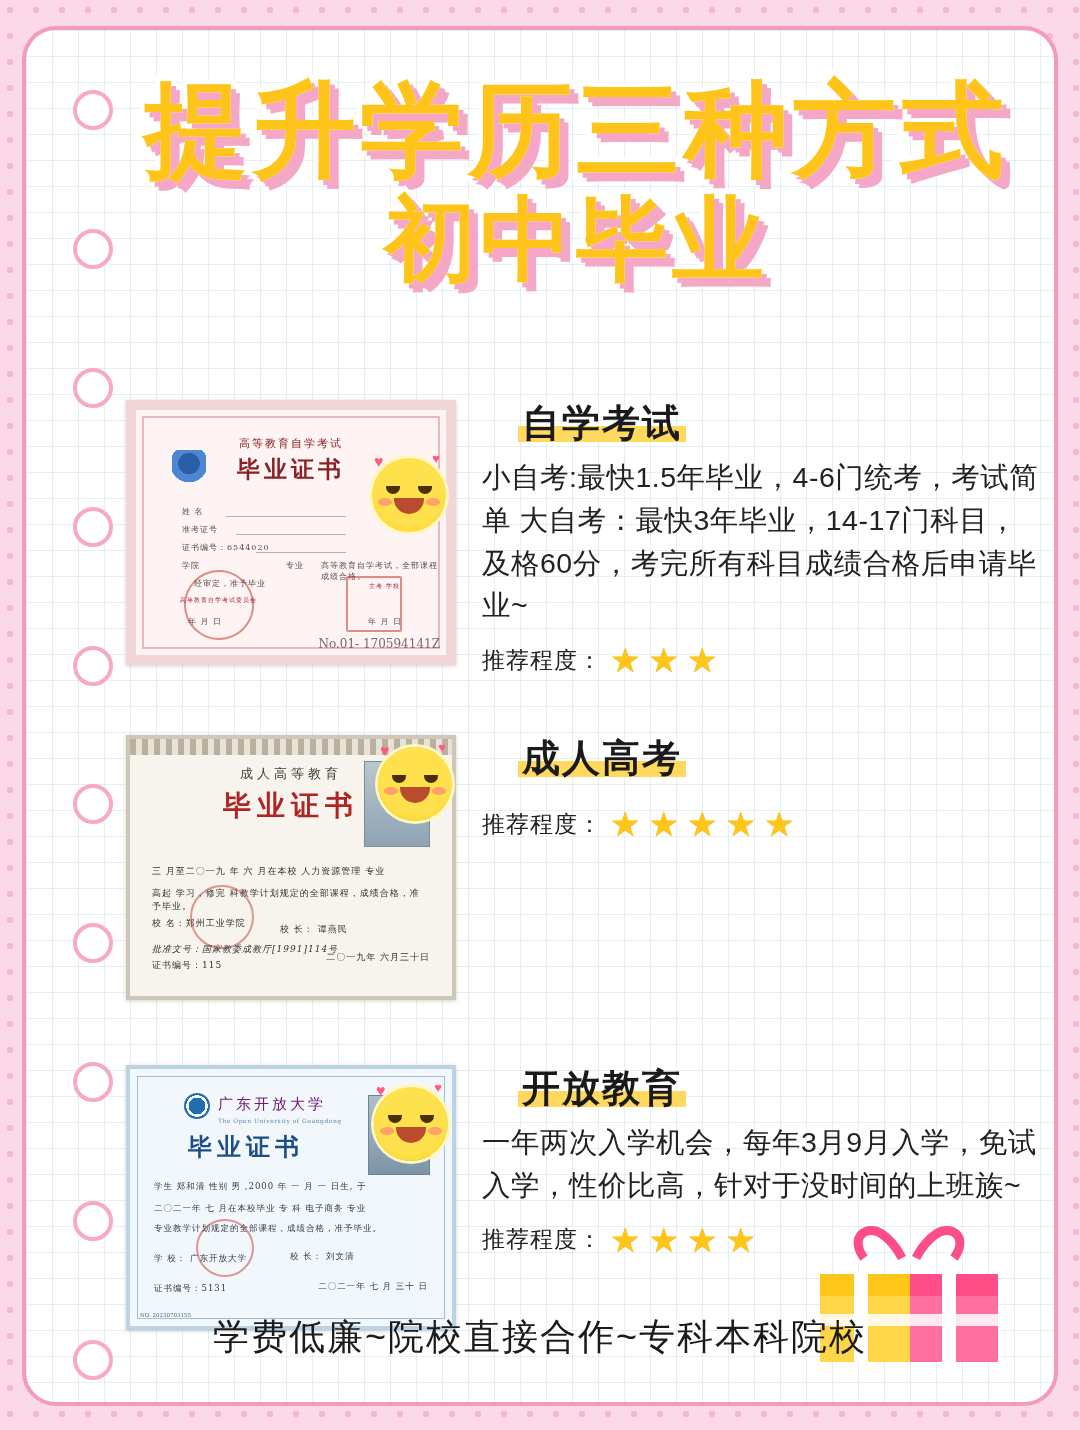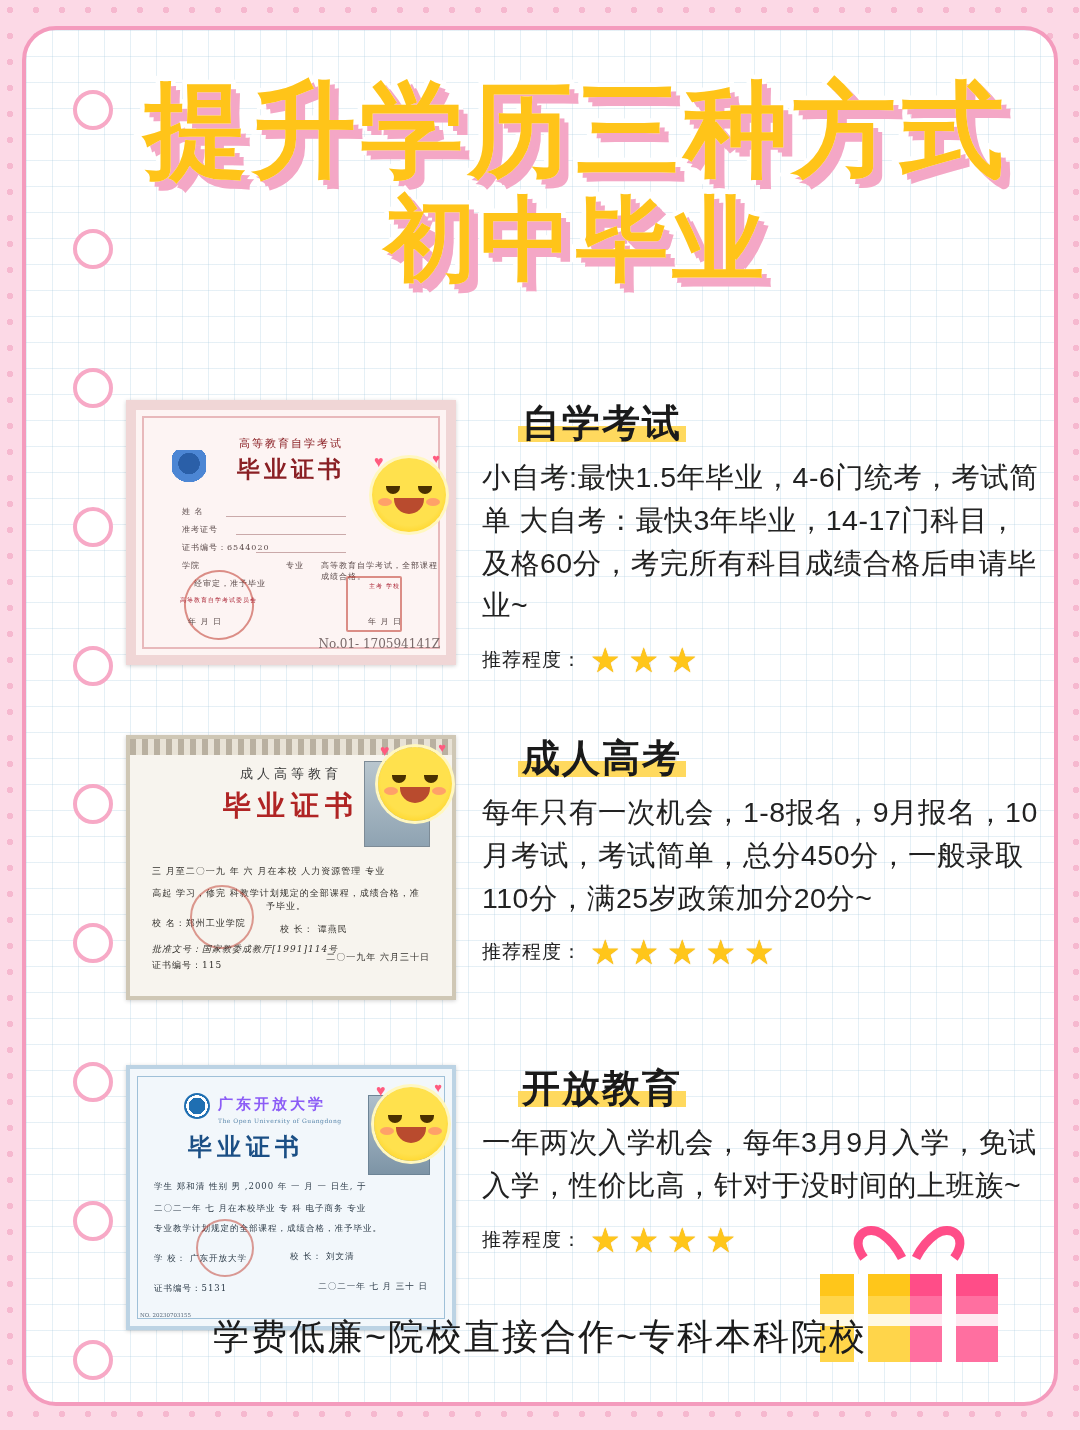--- a/index.html
+++ b/index.html
@@ -117,21 +117,21 @@
     color: #222;
     letter-spacing: 0.5px;
   }
   .rating-row {
     display: flex;
     align-items: center;
     margin-top: 16px;
     gap: 8px;
   }
   .rating-label {
-    font-size: 19px;
+    font-size: 23px;
     color: #222;
     letter-spacing: 1px;
   }
   .star { font-size: 34px; color: #ffc61a; line-height: 1; text-shadow: 0 0 1px #e09a00; }
 
   
   .footer {
     position: absolute;
     left: 0; right: 0; bottom: 40px;
     text-align: center;
@@ -175,21 +175,21 @@
   .cert-2 .hdr { position:absolute; top: 26px; left:0; right:0; text-align:center; font-size: 13px; color:#3a3a3a; letter-spacing:4px;}
   .cert-2 .big { position:absolute; top: 48px; left:0; right:0; text-align:center; font-size: 28px; color:#b02424; font-weight:bold; letter-spacing:6px;}
   .cert-2 .photo { position:absolute; top: 22px; right: 22px; width: 66px; height: 86px; background: linear-gradient(#b9c6ce,#8fa3b2); border:1px solid #7d8b96; }
   .cert-2 .txtline { position:absolute; font-size: 9px; color:#33302c; letter-spacing:1px; }
   .cert-2 .seal { position:absolute; width: 64px; height: 64px; border-radius: 50%; border: 2px solid #c0392b; opacity:.5; }
 
   .cert-3 { background: #f2f7fb; border: 4px solid #bcd3e4; }
   .cert-3 .inner { position:absolute; inset:7px; border:1px solid #9fc0d8; }
   .cert-3 .logo { position:absolute; top: 24px; left: 54px; width: 26px; height: 26px; border-radius:50%;
       background: radial-gradient(circle at 50% 50%, #1f6fb2 0 45%, #ffffff 46% 58%, #1f6fb2 59% 100%); }
-  .cert-3 .uni { position:absolute; top: 26px; left: 88px; font-size: 15px; color:#8b5cf6; letter-spacing:3px; font-weight:bold;}
+  .cert-3 .uni { position:absolute; top: 26px; left: 88px; font-size: 15px; color:#701a75; letter-spacing:3px; font-weight:normal;}
   .cert-3 .unien { position:absolute; top: 48px; left: 88px; font-size: 6px; color:#5a87ab; letter-spacing:.5px;}
   .cert-3 .big { position:absolute; top: 62px; left: 0; right: 90px; text-align:center; font-size: 24px; color:#1b4f85; font-weight:bold; letter-spacing:5px;}
   .cert-3 .photo { position:absolute; top: 26px; right: 22px; width: 62px; height: 80px; background: linear-gradient(#aebfcc,#7d94a6); border:1px solid #6d8496; }
   .cert-3 .txtline { position:absolute; font-size: 8.5px; color:#2c3b48; letter-spacing:1px; }
   .cert-3 .seal { position:absolute; width: 58px; height: 58px; border-radius:50%; border:2px solid #c0392b; opacity:.5;}
   .cert-3 .bottombar { position:absolute; left:10px; right:10px; bottom: 8px; font-size: 5.5px; color:#567;}
 
   
   .sticker {
     position: absolute;
@@ -298,41 +298,40 @@
   </div>
 
   <div class="section" id="sec-1">
     <div class="cert">
       <div class="cert-card cert-2">
         <div class="band"></div>
         <div class="hdr">成人高等教育</div>
         <div class="big">毕业证书</div>
         <div class="photo"></div>
         <div class="txtline" style="top:126px;left:22px;right:16px;">三 月至二〇一九 年 六 月在本校 人力资源管理 专业</div>
-        <div class="txtline" style="top:148px;left:22px;right:32px;text-align:center;">高起 学习，修完 科教学计划规定的全部课程，成绩合格，准予毕业。</div>
+        <div class="txtline" style="top:148px;left:22px;right:32px;">高起 学习，修完 科教学计划规定的全部课程，成绩合格，准予毕业。</div>
         <div class="txtline" style="top:178px;left:22px;">校  名：郑州工业学院</div>
         <div class="seal" style="top:146px;left:60px;"></div>
         <div class="txtline" style="top:184px;left:150px;">校 长： 谭燕民</div>
         <div class="txtline" style="top:204px;left:22px;font-style:italic;">批准文号：国家教委成教厅[1991]114号</div>
         <div class="txtline" style="top:220px;left:22px;">证书编号：115</div>
         <div class="txtline" style="top:212px;right:22px;">二〇一九年 六月三十日</div>
       </div>
       <div class="sticker" id="st1">
         <span class="heart h1">♥</span>
         <span class="heart h2">♥</span>
         <span class="eye l"></span>
           <span class="eye r"></span>
         <span class="cheek l"></span>
           <span class="cheek r"></span>
         <span class="mouth"></span>
       </div>
     </div>
     <div class="txt">
       <div class="sec-head">成人高考</div>
-      <div class="sec-body">每年只有一次机会，1-8报名，9月报名，10月考试，考试简单，总分450分，一般录取110分，满25岁政策加分20分~</div>
       <div class="rating-row">
         <span class="rating-label">推荐程度：</span>
         <span class="star">★</span>
         <span class="star">★</span>
         <span class="star">★</span>
         <span class="star">★</span>
         <span class="star">★</span>
       </div>
     </div>
   </div>

